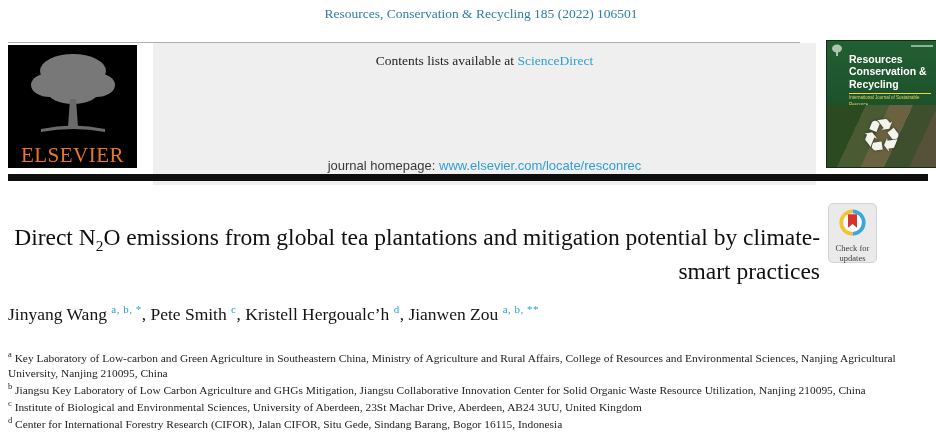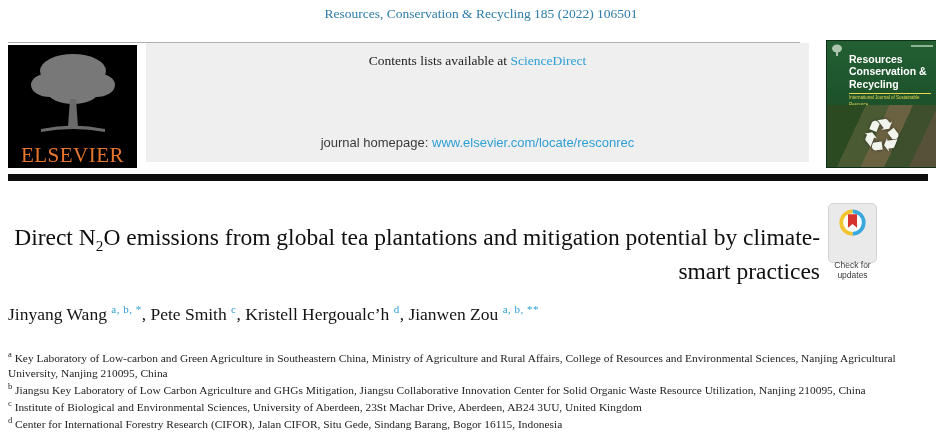--- a/index.html
+++ b/index.html
@@ -5,21 +5,21 @@
   html,body{margin:0;padding:0;background:#fff;}
   #page{
     position:relative;width:936px;height:443px;background:#ffffff;overflow:hidden;
     font-family:"Liberation Serif", serif;color:#1a1a1a;padding-left:26px;
   }
   .citation{
     position:absolute;top:6px;left:0;width:100%;text-align:center;
     font-size:13.5px;color:var(--citation-blue,#2e7ca8);
   }
   .topline{position:absolute;left:8px;top:42px;width:792px;height:1px;background:#adadad;}
-  .graybox{position:absolute;left:146px;top:43px;width:663px;height:119px;background:#efefef;}
+  .graybox{position:absolute;left:153px;top:43px;width:663px;height:142px;background:#efefef;}
   .contents-line{position:absolute;top:10px;left:0;width:100%;text-align:center;font-size:13.5px;color:#222;}
   .link{color:var(--link-blue,#2e9fd4);text-decoration:none;cursor:pointer;}
   .journal-title{position:absolute;top:40px;left:0;width:100%;text-align:center;font-size:26px;color:#161616;letter-spacing:0.2px;}
   .homepage-line{position:absolute;bottom:12px;left:0;width:100%;text-align:center;
     font-family:"Liberation Sans", sans-serif;font-size:13px;color:#3a3a3a;}
   .elsevier{position:absolute;left:8px;top:45px;width:129px;height:123px;background:#000000;}
   .elsevier svg{display:block;margin:2px auto 0 auto;opacity:.85;}
   .elsevier-label{
     position:absolute;bottom:0;left:0;width:100%;text-align:center;
     font-size:21px;color:var(--elsevier-orange,#e8762c);letter-spacing:0.5px;
@@ -52,22 +52,22 @@
   .authors{position:absolute;left:8px;top:303px;width:880px;font-size:17.5px;color:#141414;}
   .authors sup{font-size:11px;color:var(--link-blue,#2e9fd4);letter-spacing:0.5px;}
   .affils{position:absolute;left:8px;top:349px;width:924px;font-size:11.4px;line-height:1.33;color:#222;}
   .affil sup{font-size:8.5px;}
   .badge{
     position:absolute;left:828px;top:203px;width:49px;height:60px;box-sizing:border-box;
     background:#eaeaea;border:1px solid #d3d3d3;border-radius:5px;cursor:pointer;
     display:flex;flex-direction:column;align-items:center;justify-content:flex-start;padding-top:5px;
   }
   .badge-text{
-    font-family:Liberation Sans, sans-serif;font-size:8.5px;line-height:1.2;
-    color:#3c3c3c;text-align:center;margin-top:20px;
+    font-family:Liberation Serif, serif;font-size:8.5px;line-height:1.2;
+    color:#3c3c3c;text-align:center;margin-top:3px;
   }
 </style>
 </head>
 <body>
 
 <div id="page" style="--link-blue: #2e9fd4; --citation-blue: #2e7ca8; --elsevier-orange: #e8762c;">
 
   <div class="citation">Resources, Conservation &amp; Recycling 185 (2022) 106501</div>
 
   <div class="topline"></div>

